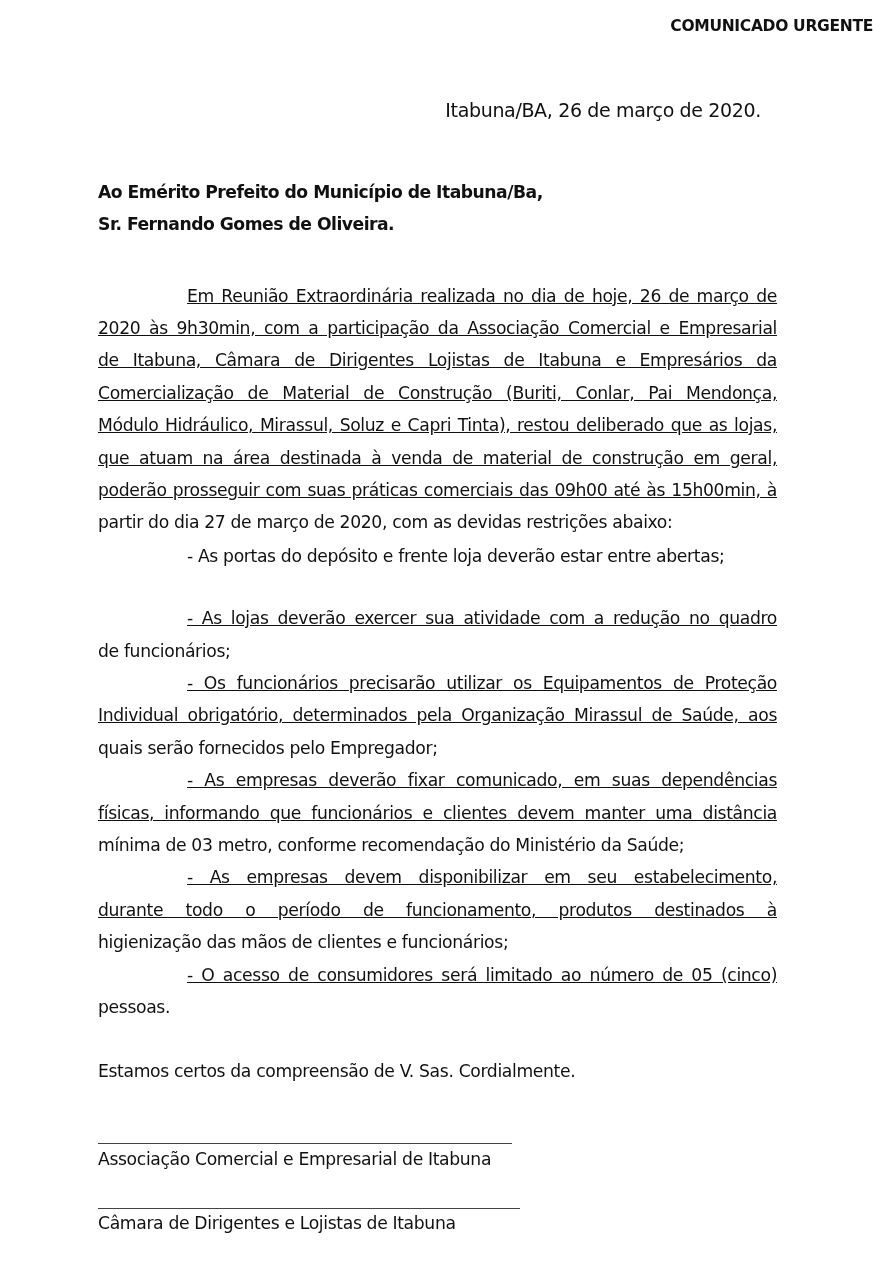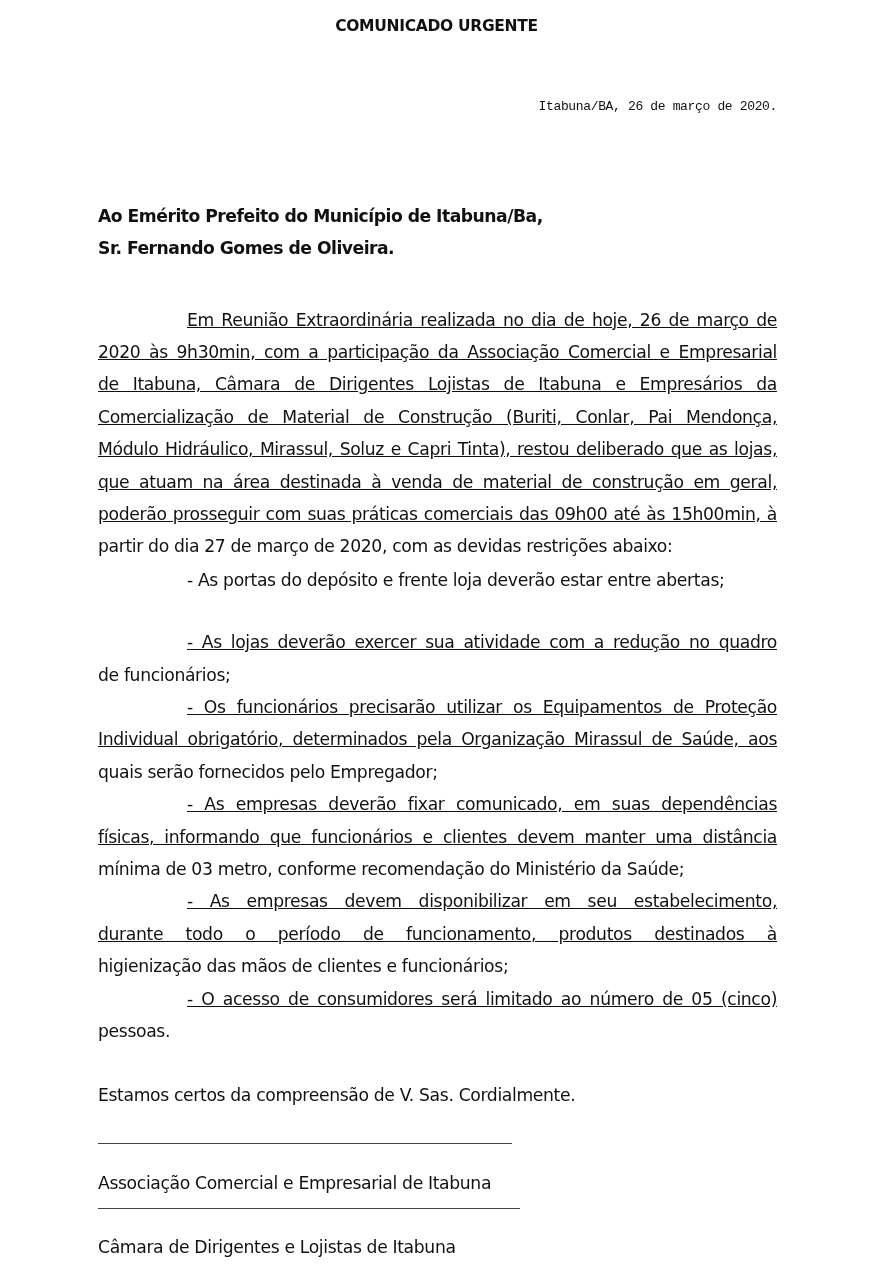--- a/index.html
+++ b/index.html
@@ -1,25 +1,25 @@
 <!DOCTYPE html>
 <html><head>
 <meta charset="utf-8">
 <style>
   html, body { margin: 0; padding: 0; background: #ffffff; }
   body { width: 873px; height: 1280px; position: relative; overflow: hidden;
          font-family: "DejaVu Sans", sans-serif; color: #111; }
   .line { position: absolute; left: 98px; width: 679px; font-size: 17.2px;
-          line-height: 22px; white-space: nowrap; letter-spacing: -0.35px; margin-top: 24px; }
+          line-height: 22px; white-space: nowrap; letter-spacing: -0.35px; }
   .just { text-align: justify; text-align-last: justify; text-decoration: underline; }
   .ind { left: 187px; width: 590px; }
   .bold { font-weight: bold; letter-spacing: -0.5px; }
-  #title { position: absolute; top: 17px; left: 0; width: 873px; text-align: center;
+  #title { position: absolute; top: 17px; left: 0; width: 873px; text-align: right;
            font-size: 15.5px; font-weight: bold; letter-spacing: -0.3px; }
-  #date { position: absolute; top: 99px; right: 96px; font-size: 13px; letter-spacing: -0.35px; font-family: Liberation Mono, monospace; }
+  #date { position: absolute; top: 99px; right: 112px; font-size: 19px; letter-spacing: -0.35px; }
   .sigline { position: absolute; left: 98px; height: 0; border-top: 1.3px solid #444; }
 </style>
 </head>
 <body>
 
 <div>
   <div id="title">COMUNICADO URGENTE</div>
   <div id="date">Itabuna/BA, 26 de março de 2020.</div>
 
   <div class="line bold" style="top:181px">Ao Emérito Prefeito do Município de Itabuna/Ba,</div>

